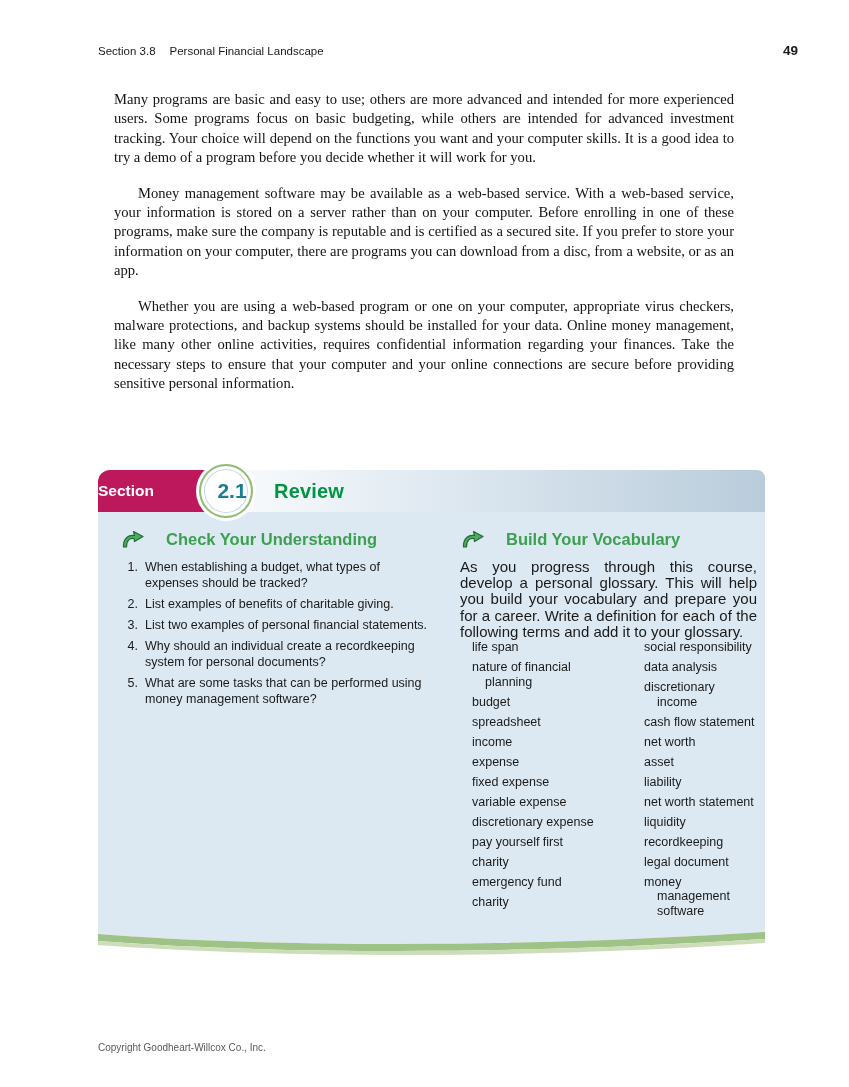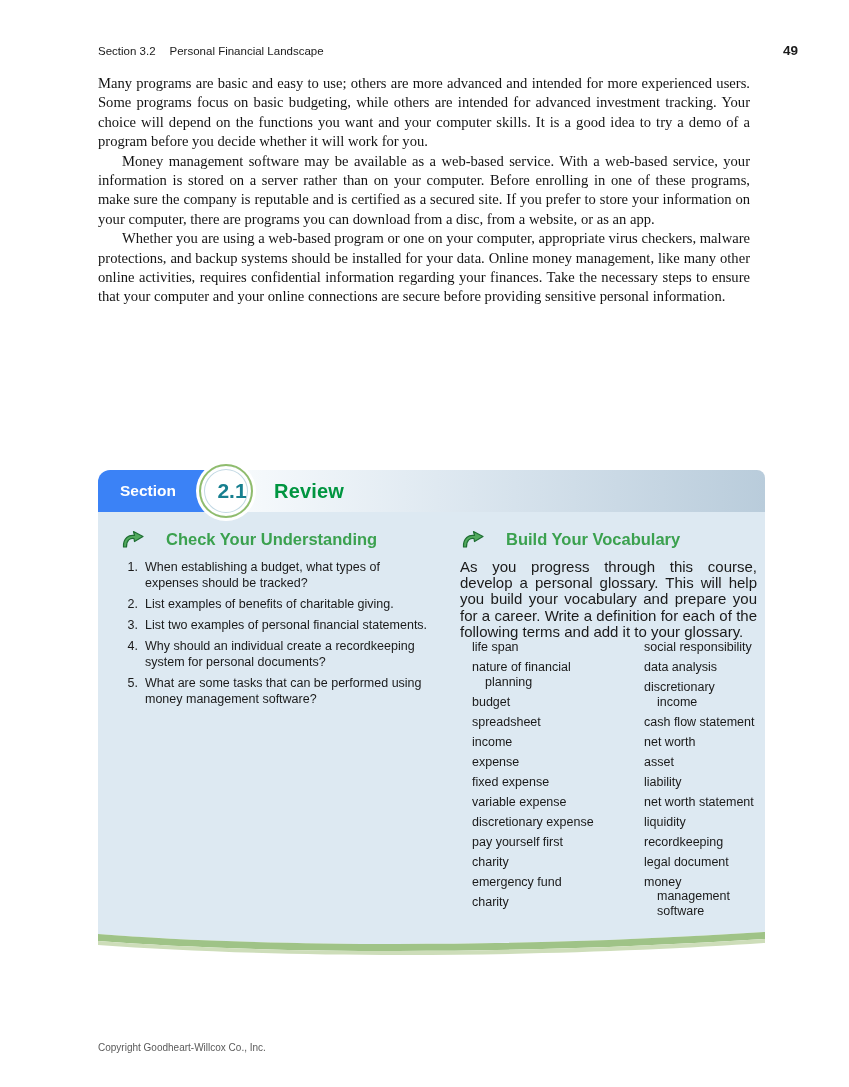--- a/index.html
+++ b/index.html
@@ -32,41 +32,40 @@
     position: absolute;
     top: 74px;
     left: 98px;
     width: 652px;
     font-family: "Liberation Serif", serif;
     font-size: 14.6px;
     line-height: 19.4px;
     text-align: justify;
     color: #141414;
   }
-  .body-text p { margin: 0; }
+  .body-text p { margin: 16px; }
   .body-text p.indent { text-indent: 24px; }
 
   
   .review-box {
     position: absolute;
     top: 470px;
     left: 98px;
     width: 667px;
   }
   .review-bar { position: relative; height: 42px; }
   .bar-left {
     position: absolute; left: 0; top: 0;
     width: 132px; height: 42px;
-    background: #3b82f6;
+    background: #be185d;
     border-radius: 12px 0 0 0;
     color: #ffffff;
     font-weight: bold;
     font-size: 15.5px;
     line-height: 42px;
-    padding-left: 22px;
   }
   .bar-right {
     position: absolute; left: 132px; right: 0; top: 0; height: 42px;
     background: linear-gradient(to right, #f8fbfd 0%, #dbe6ef 45%, #b9ccdb 100%);
     border-radius: 0 8px 0 0;
   }
   .review-title {
     position: absolute; left: 44px; top: 0;
     line-height: 42px;
     font-size: 20px;
@@ -143,21 +142,21 @@
     color: #5a5a5a;
   }
 </style>
 </head>
 <body>
 
 <div class="page">
 
   <header class="running-head">
     <div class="rh-left">
-      <span>Section 3.2</span>
+      <span>Section 3.8</span>
       <span>Personal Financial Landscape</span>
     </div>
     <span class="page-number">49</span>
   </header>
 
   <main class="body-text">
     <p>Many programs are basic and easy to use; others are more advanced and intended for more experienced users. Some programs focus on basic budgeting, while others are intended for advanced investment tracking. Your choice will depend on the functions you want and your computer skills. It is a good idea to try a demo of a program before you decide whether it will work for you.</p>
     <p class="indent">Money management software may be available as a web-based service. With a web-based service, your information is stored on a server rather than on your computer. Before enrolling in one of these programs, make sure the company is reputable and is certified as a secured site. If you prefer to store your information on your computer, there are programs you can download from a disc, from a website, or as an app.</p>
     <p class="indent">Whether you are using a web-based program or one on your computer, appropriate virus checkers, malware protections, and backup systems should be installed for your data. Online money management, like many other online activities, requires confidential information regarding your finances. Take the necessary steps to ensure that your computer and your online connections are secure before providing sensitive personal information.</p>
   </main>

